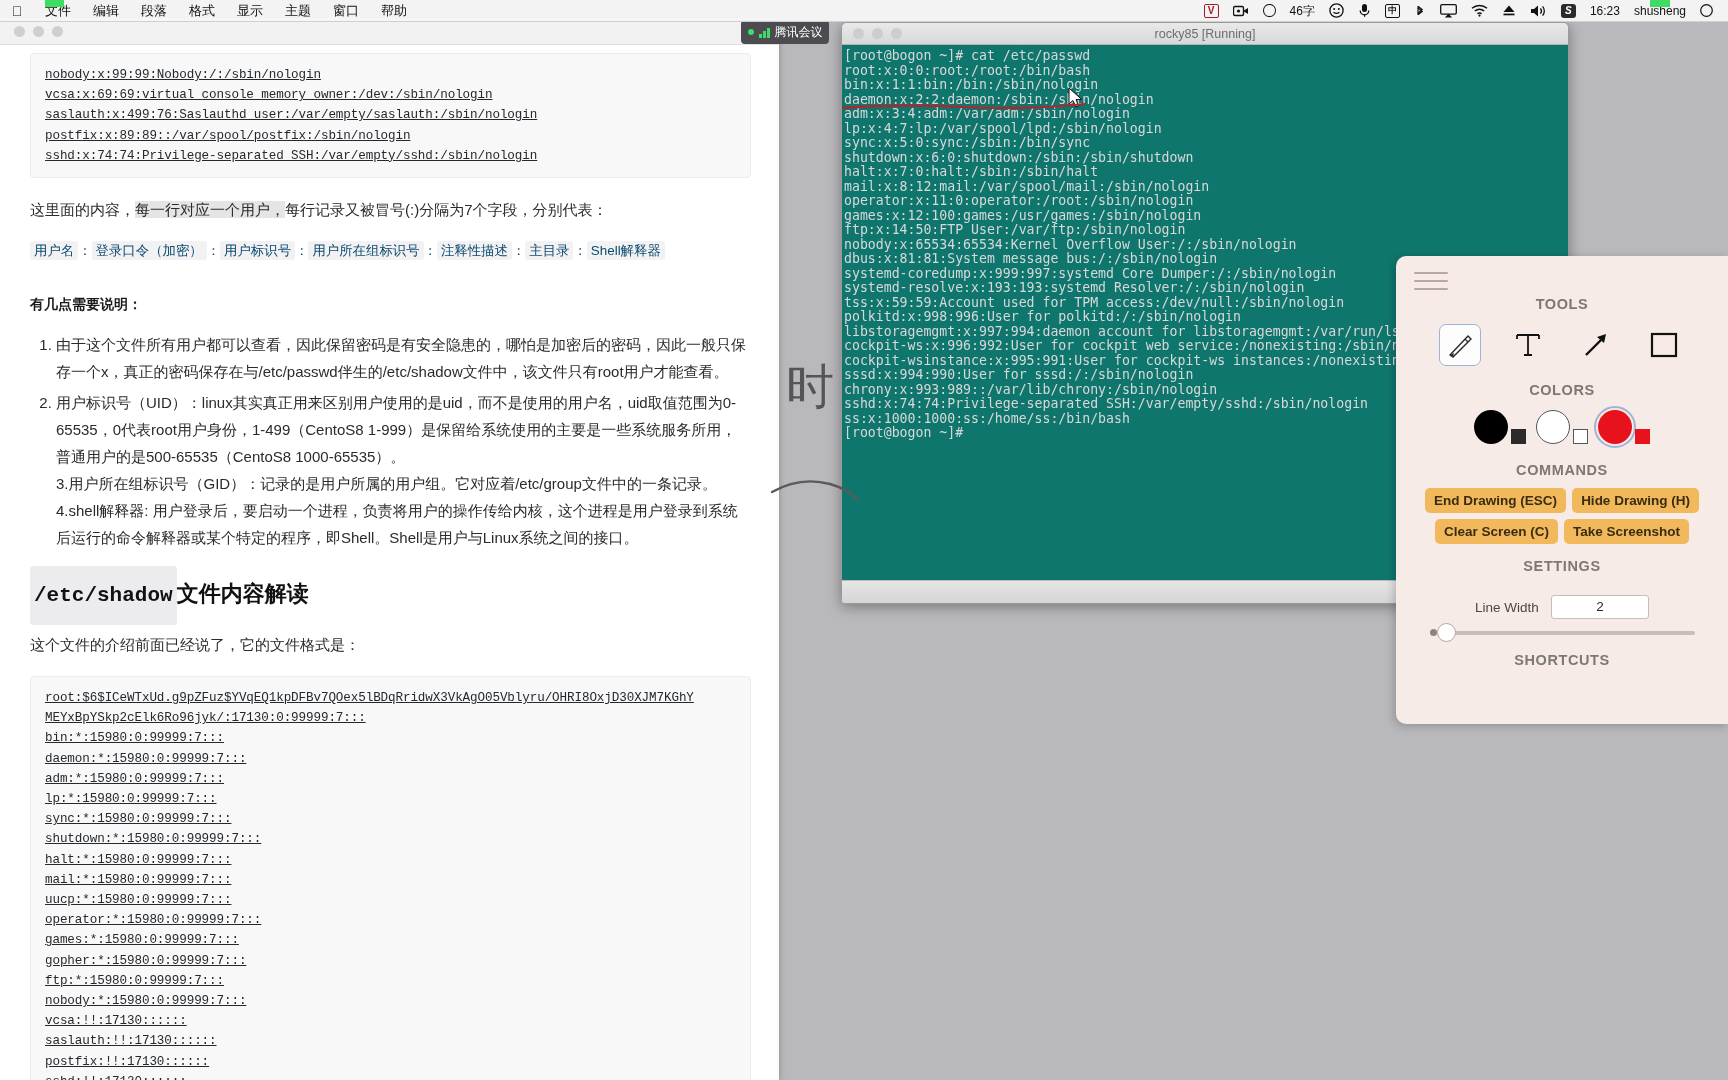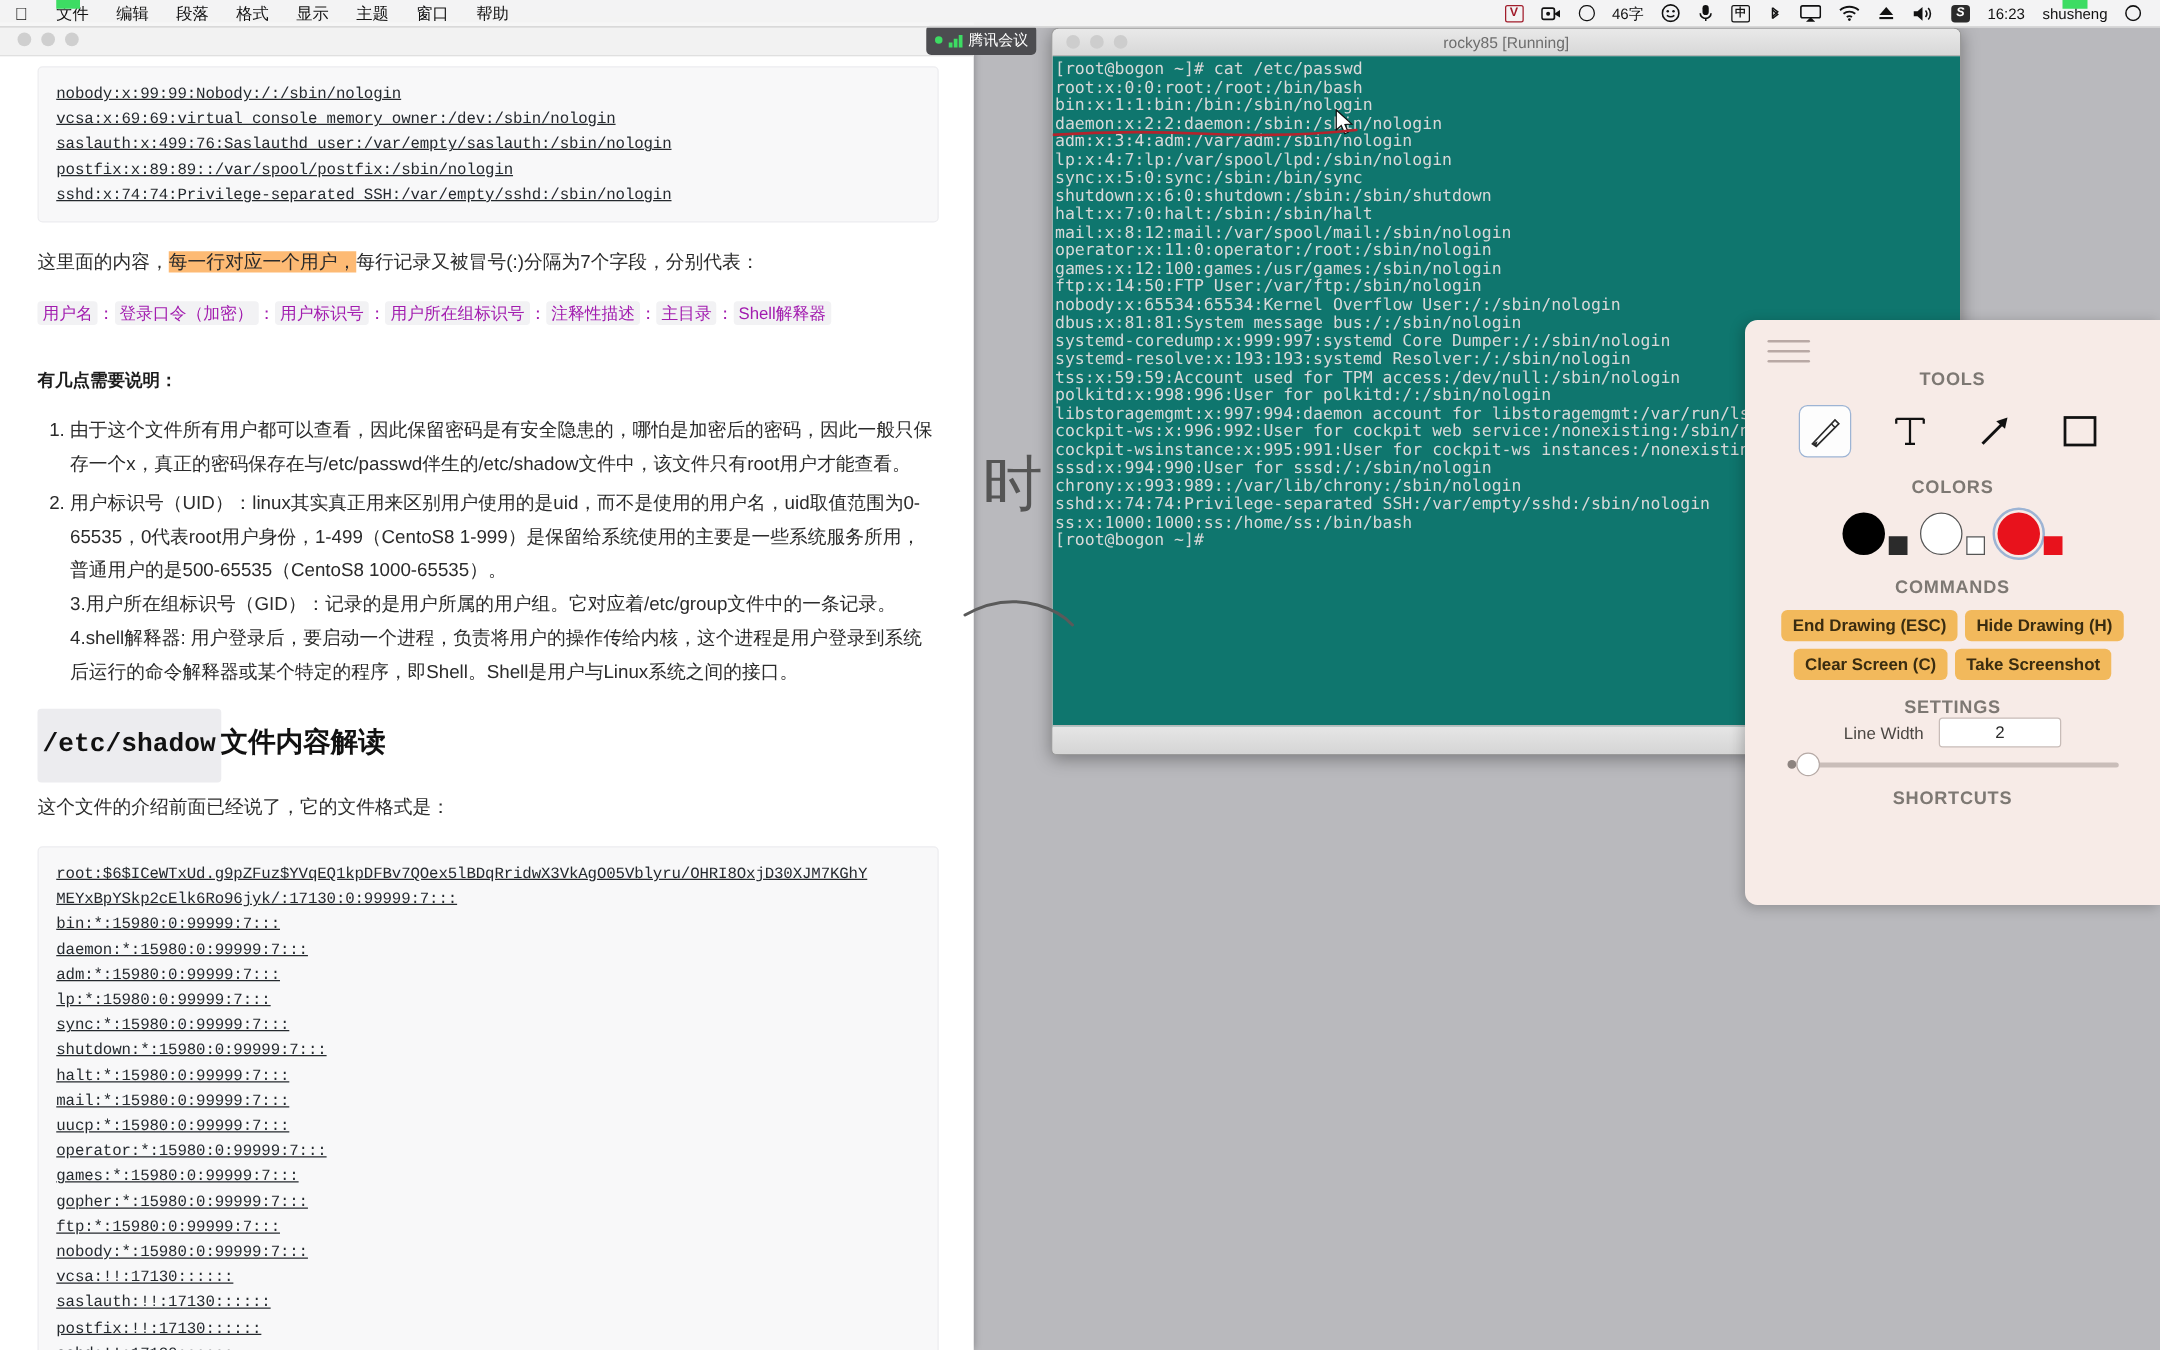--- a/index.html
+++ b/index.html
@@ -61,22 +61,22 @@
   #doc-body{ padding:8px 28px 0 30px; height:1035px; overflow:hidden; }
 
   .codeblock{
     background:#f8f8f9; border:1px solid #ececef; border-radius:4px;
     padding:11px 14px; font-family:"Liberation Mono","DejaVu Sans Mono",monospace;
     font-size:12.6px; line-height:20.2px; color:#24292e; white-space:pre; overflow:hidden;
     letter-spacing:-0.1px;
     text-decoration:underline;
   }
   .para{ font-size:15px; color:#2b2b2b; line-height:26px; margin:19px 0 0 0; }
-  .hl{ background:#fdba74; }
-  .fieldrow{ margin-top:17px; font-size:13.4px; color:#a21caf; line-height:22px;}
+  .hl{ background:#e5e5e5; }
+  .fieldrow{ margin-top:17px; font-size:13.4px; color:#0c4a6e; line-height:22px;}
   .fieldrow .cn{ background:#f2f2f4; border-radius:3px; padding:2px 4px; font-family:"Liberation Sans",sans-serif; font-size:13.4px;}
   h3.sub{ font-size:14px; font-weight:bold; color:#1b1b1b; margin-top:34px; }
   ol.notes{ margin:17px 0 0 26px; font-size:15px; line-height:27px; color:#2b2b2b; }
   ol.notes li{ margin-bottom:4px; }
   h2.head2{
     margin-top:26px; font-size:22px; font-weight:bold; color:#111; line-height:34px;
   }
   h2.head2 .mono{
     font-family:"Liberation Mono",monospace; background:#ececef; border-radius:3px; padding:18px 4px; font-size:21px;
   }
@@ -150,21 +150,21 @@
   .colors-row{ display:flex; align-items:center; justify-content:center; gap:10px; margin-top:12px; }
   .swatch-pair{ display:flex; align-items:flex-end; gap:3px; }
   .sw-circle{ width:34px;height:34px;border-radius:50%; display:block; }
   .sw-square{ width:15px;height:15px; display:block; }
   .sw-sel{ outline:2px solid #9db4d4; outline-offset:2px; }
   .cmd-grid{ display:flex; flex-wrap:wrap; gap:6px; justify-content:center; margin-top:10px; padding:0 10px;}
   .cmd-btn{
     background:#f2b95c; color:#3a2c10; border-radius:5px;
     font-size:13.5px; font-weight:600; padding:5px 9px; white-space:nowrap;
   }
-  .settings-row{ display:flex; align-items:center; justify-content:center; gap:12px; margin-top:0; }
+  .settings-row{ display:flex; align-items:center; justify-content:center; gap:12px; margin-top:21px; }
   .settings-row label{ font-size:13.5px; color:#4b4743; }
   .lw-input{
     width:98px;height:24px;background:#fff;border:1px solid #c8bcb8;border-radius:3px;
     text-align:center;font-size:13.5px;color:#2b2b2b; line-height:22px;
   }
   .slider-wrap{ display:flex;align-items:center;justify-content:center;margin-top:10px;}
   .slider-track{ width:250px;height:4px;background:#c9bdb9;border-radius:2px;position:relative;margin-left:8px;}
   .slider-knob{ position:absolute;left:-8px;top:-8px;width:19px;height:19px;border-radius:50%;background:#fff;border:1px solid #b5a9a5;}
   .slider-dot{ width:7px;height:7px;background:#8d8480;border-radius:50%;}
   .shortcut-list{ text-align:center; font-size:12.8px; color:#4b4743; line-height:18.5px; margin-top:7px;}

